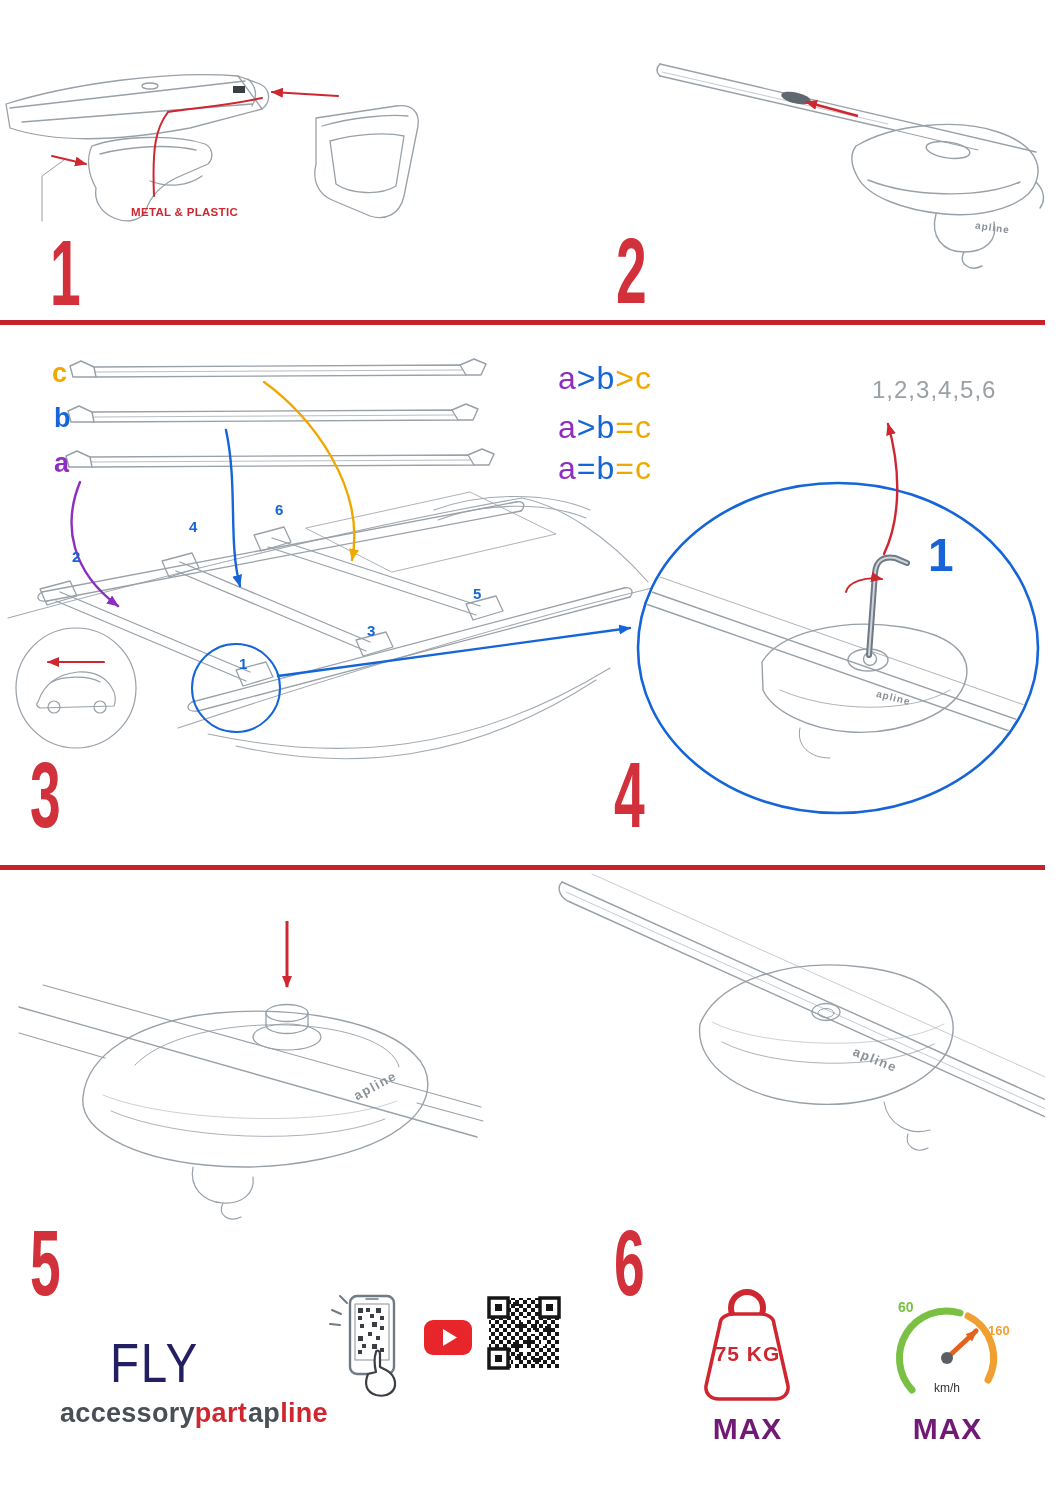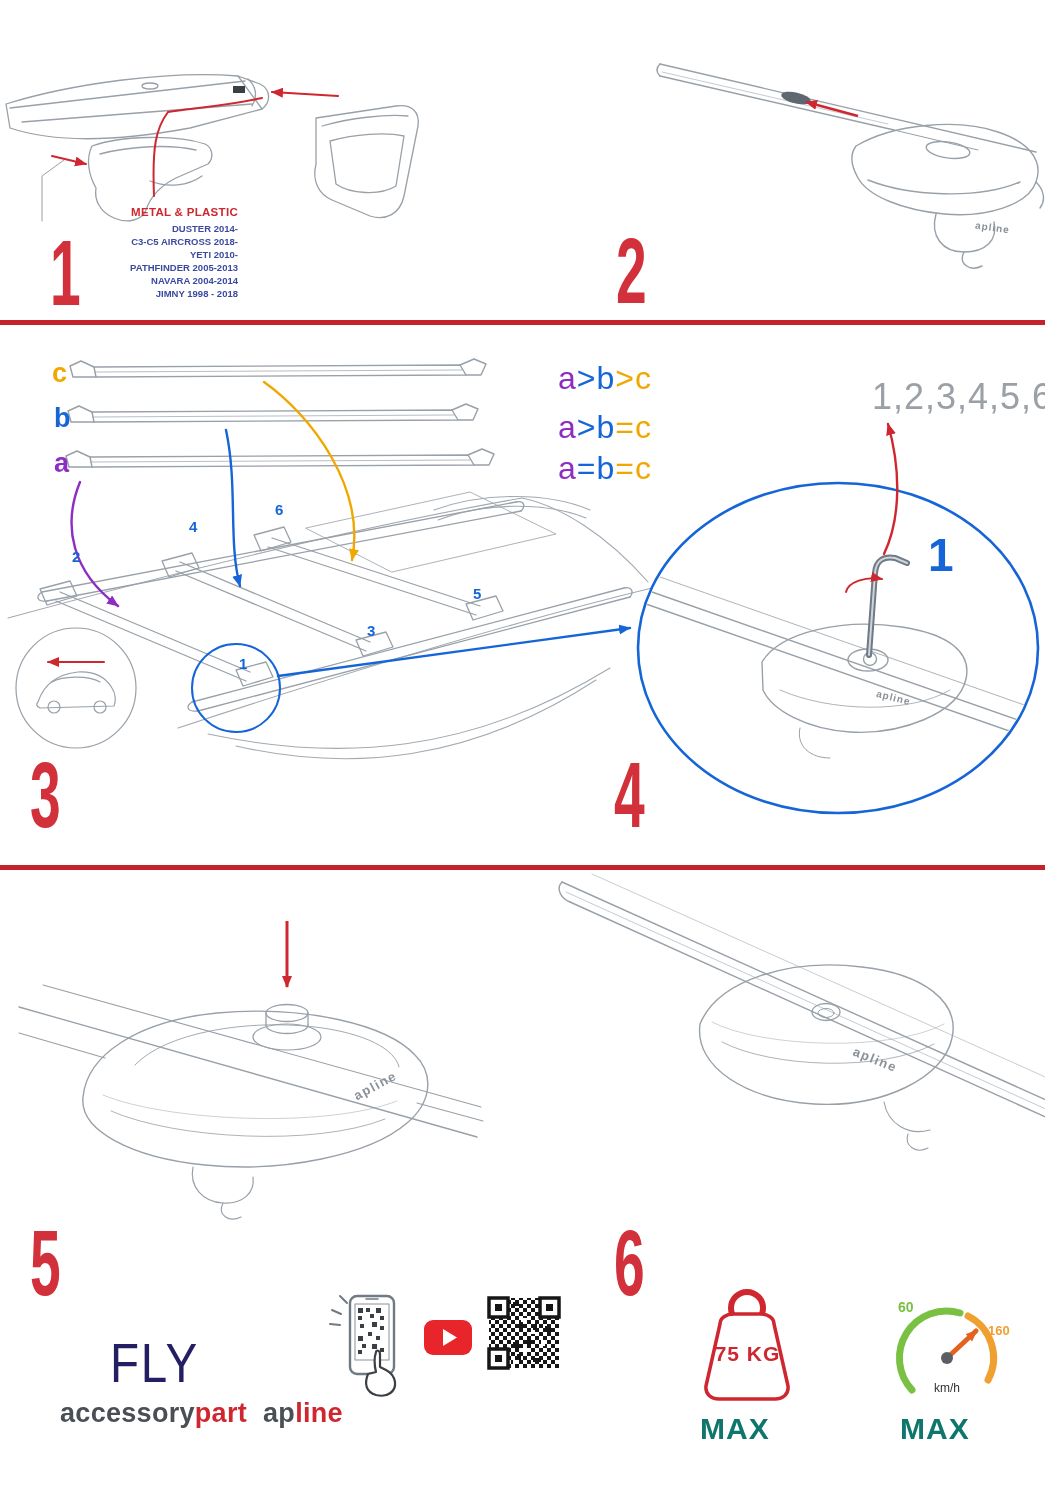--- a/index.html
+++ b/index.html
@@ -9,30 +9,30 @@
   svg{overflow:visible;display:block}
   .divider{position:absolute;left:0;width:1061px;height:5px;background:#c5232b}
   .step-num{color:#d2303a;font-weight:bold;font-size:92px;line-height:.78;letter-spacing:-2px;
             transform:scaleX(.6);transform-origin:left top}
   .material{color:#cf2730;font-weight:bold;font-size:11.5px;letter-spacing:.3px;text-align:right}
   .models{color:#3b4aa0;font-size:9.5px;line-height:13px;font-weight:bold;text-align:right}
   .bar-letter{font-size:27px;font-weight:bold;line-height:1}
   .legend-row{font-size:32px;font-weight:normal;line-height:1;letter-spacing:1px}
   .tok-a{color:#8e2dc2}.tok-b{color:#1565d8}.tok-c{color:#f0a800}
   .tok-o1{color:#1565d8}.tok-o2{color:#f0a800}
-  .seq{color:#9aa0a6;font-size:36px;letter-spacing:1px}
+  .seq{color:#9aa0a6;font-size:24px;letter-spacing:1px}
   .roof-num{color:#1565d8;font-weight:bold;font-size:15px}
   .zoom-one{color:#1565d8;font-weight:bold;font-size:46px}
   .brand-part{color:#8a9299;font-weight:bold;font-size:13px;letter-spacing:1.5px}
   .brand-part-sm{color:#8a9299;font-weight:bold;font-size:10px;letter-spacing:1px}
   .fly{color:#241f63;font-size:56px;letter-spacing:2px;transform:scaleX(.85);transform-origin:left top}
   .brandline{font-size:27px;font-weight:bold;letter-spacing:.3px}
   .brandline .g{color:#4a4f55}.brandline .r{color:#cf2730}
-  .brandline .sp{margin-left:16px}
-  .max{font-weight:bold;font-size:30px;color:#0f766e;letter-spacing:1px;text-align:left}
+  .brandline .sp{margin-left:1px}
+  .max{font-weight:bold;font-size:30px;color:#701a75;letter-spacing:1px;text-align:center}
   .wval{color:#cf2730;font-weight:bold;font-size:21px;text-align:center;letter-spacing:1px}
   .sp-low{color:#7ac143;font-weight:bold;font-size:14px}
   .sp-high{color:#f0a030;font-weight:bold;font-size:13px}
   .sp-unit{color:#333;font-size:12px;text-align:center}
   .yt{position:absolute;background:#e8252a;border-radius:9px;display:flex;align-items:center;justify-content:center}
 </style>
 </head>
 <body>
 
 <div class="page">
@@ -74,28 +74,20 @@
       <path stroke-width="1" d="M64,114 L42,130 L42,175"></path>
     </g>
     <rect x="233" y="40" width="12" height="7" fill="#3a3f45"></rect>
     <g stroke="#cf2730" fill="none" stroke-linecap="round">
       <path stroke-width="2.2" d="M338,50 L272,46" marker-end="url(#ah-red)"></path>
       <path stroke-width="2" d="M262,52 C225,60 195,62 168,66 C156,82 152,100 154,150"></path>
       <path stroke-width="2" d="M52,110 L86,118" marker-end="url(#ah-red)"></path>
     </g>
   </svg>
   <div class="abs material" style="left:110px;top:206px;width:128px">METAL &amp; PLASTIC</div>
-  <div class="abs models" style="left:110px;top:222px;width:128px">
-    <div>DUSTER 2014-</div>
-    <div>C3-C5 AIRCROSS 2018-</div>
-    <div>YETI 2010-</div>
-    <div>PATHFINDER 2005-2013</div>
-    <div>NAVARA 2004-2014</div>
-    <div>JIMNY 1998 - 2018</div>
-  </div>
   <div class="abs step-num" style="left:50px;top:238px">1</div>
 
   <svg class="abs" style="left:648px;top:50px" width="410" height="220" viewBox="0 0 410 220">
     <g stroke="#98a0a8" stroke-width="1.4" fill="none" stroke-linecap="round" stroke-linejoin="round">
       <path d="M12,14 L388,102"></path>
       <path d="M12,26 L246,80"></path>
       <path d="M12,14 C8,18 8,22 12,26"></path>
       <path stroke-width=".8" opacity=".7" d="M14,22 L240,74"></path>
       <path stroke-width="1" d="M246,80 L330,100"></path>
       <path d="M208,96 C245,74 310,68 350,82 C380,92 396,110 388,132 C380,155 338,168 296,164 C254,160 220,146 210,128 C202,114 202,104 208,96 Z"></path>

